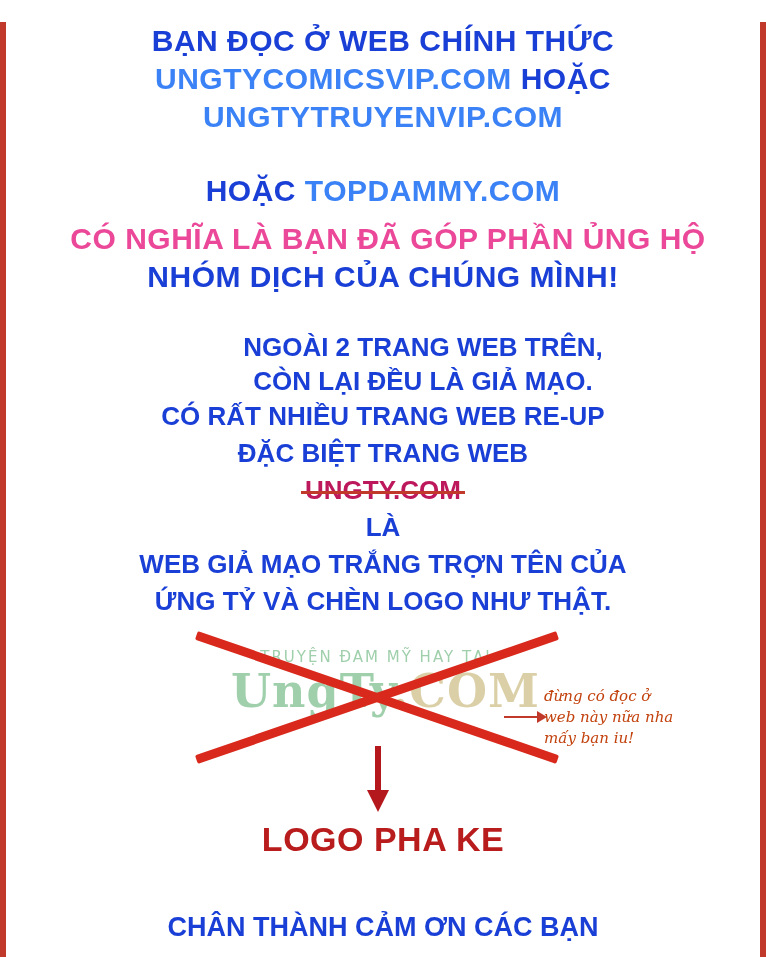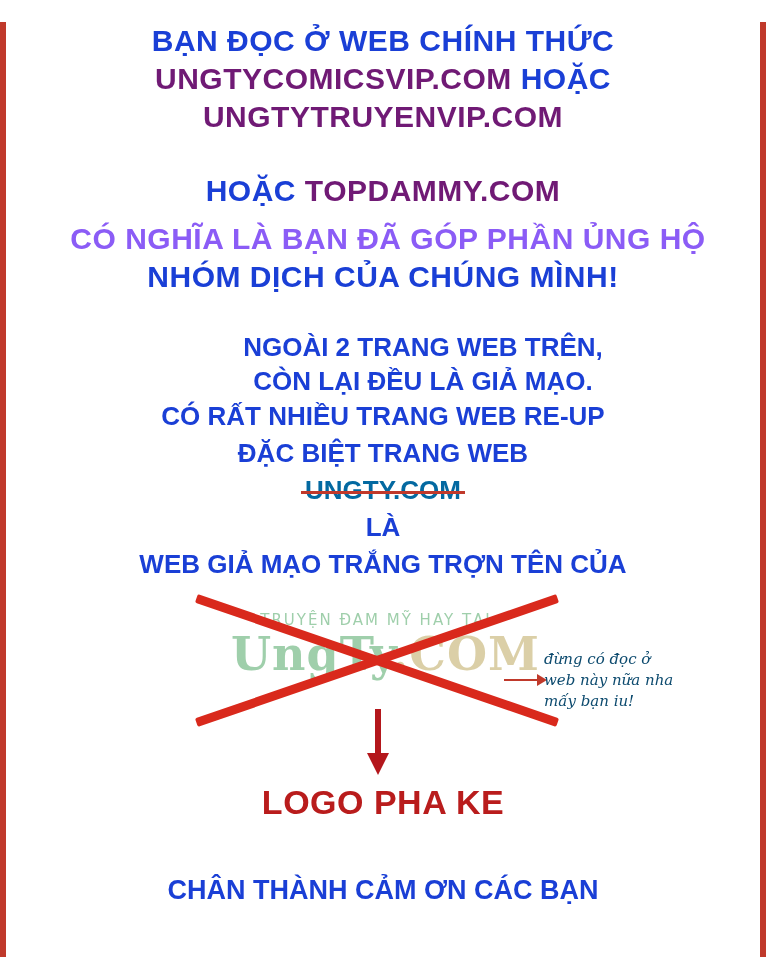--- a/index.html
+++ b/index.html
@@ -30,26 +30,26 @@
   .hdr {
     margin-top: 22px;
     color: #1a3fd6;
     font-weight: bold;
     font-size: 30px;
     line-height: 38px;
     letter-spacing: 0.5px;
     text-transform: uppercase;
   }
   .hdr .red {
-    color: #701a75;
+    color: #3b82f6;
   }
   .hdr .l1 { display:block; }
   .hdr .l2 { display:block; }
   .hdr .l3 { display:block;margin-top:36px; }
-  .hdr .l4 { display:block; margin-top: 10px; color:#8b5cf6;margin-left:10px;}
+  .hdr .l4 { display:block; margin-top: 10px; color:#ec4899;margin-left:10px;}
   .hdr .l5 { display:block; }
 
   .sect2 {
     margin-top: 34px;
     color: #1a3fd6;
     font-size: 26px;
     line-height: 34px;
     font-weight: bold;
     text-transform: uppercase;
     padding-left: 40px;
@@ -60,21 +60,21 @@
     color: #1a3fd6;
     font-size: 26px;
     line-height: 37px;
     font-weight: bold;
     text-transform: uppercase;
   }
   .sect3 span { display:block; }
   .strike {
     position: relative;
     display: inline-block !important;
-    color: #0369a1;
+    color: #be185d;
   }
   .strike::after {
     content: "";
     position: absolute;
     left: -4px;
     right: -4px;
     top: 52%;
     height: 3px;
     background: #c0392b;
   }
@@ -130,21 +130,21 @@
     border-radius: 2px;
   }
   .cross i.a { transform: rotate(19deg); }
   .cross i.b { transform: rotate(-19deg); }
 
   .note {
     position: absolute;
     left: 538px;
     top: 48px;
     width: 180px;
-    color: #0c4a6e;
+    color: #c2410c;
     font-family: "DejaVu Serif", serif;
     font-size: 15px;
     line-height: 21px;
     text-align: left;
     font-style: italic;
   }
   .note-arrow {
     position: absolute;
     left: 498px;
     top: 72px;
@@ -225,20 +225,21 @@
 
   <div class="block sect2">
     <span>Ngoài 2 trang web trên,</span>
     <span>còn lại đều là giả mạo.</span>
   </div>
 
   <div class="block sect3">
     <span>Có rất nhiều trang web re-up</span>
     <span><span>Đặc biệt trang web </span><span class="strike">ungty.com</span><span> là</span></span>
     <span>web giả mạo trắng trợn tên của</span>
+    <span>ứng tỷ và chèn logo như thật.</span>
   </div>
 
   <div class="logo-area">
 
     <div class="fake-logo">
       <div class="small">Truyện đam mỹ hay tại</div>
       <div class="big"><span>UngTy</span><span class="dot">.COM</span></div>
     </div>
 
     <div class="cross">

